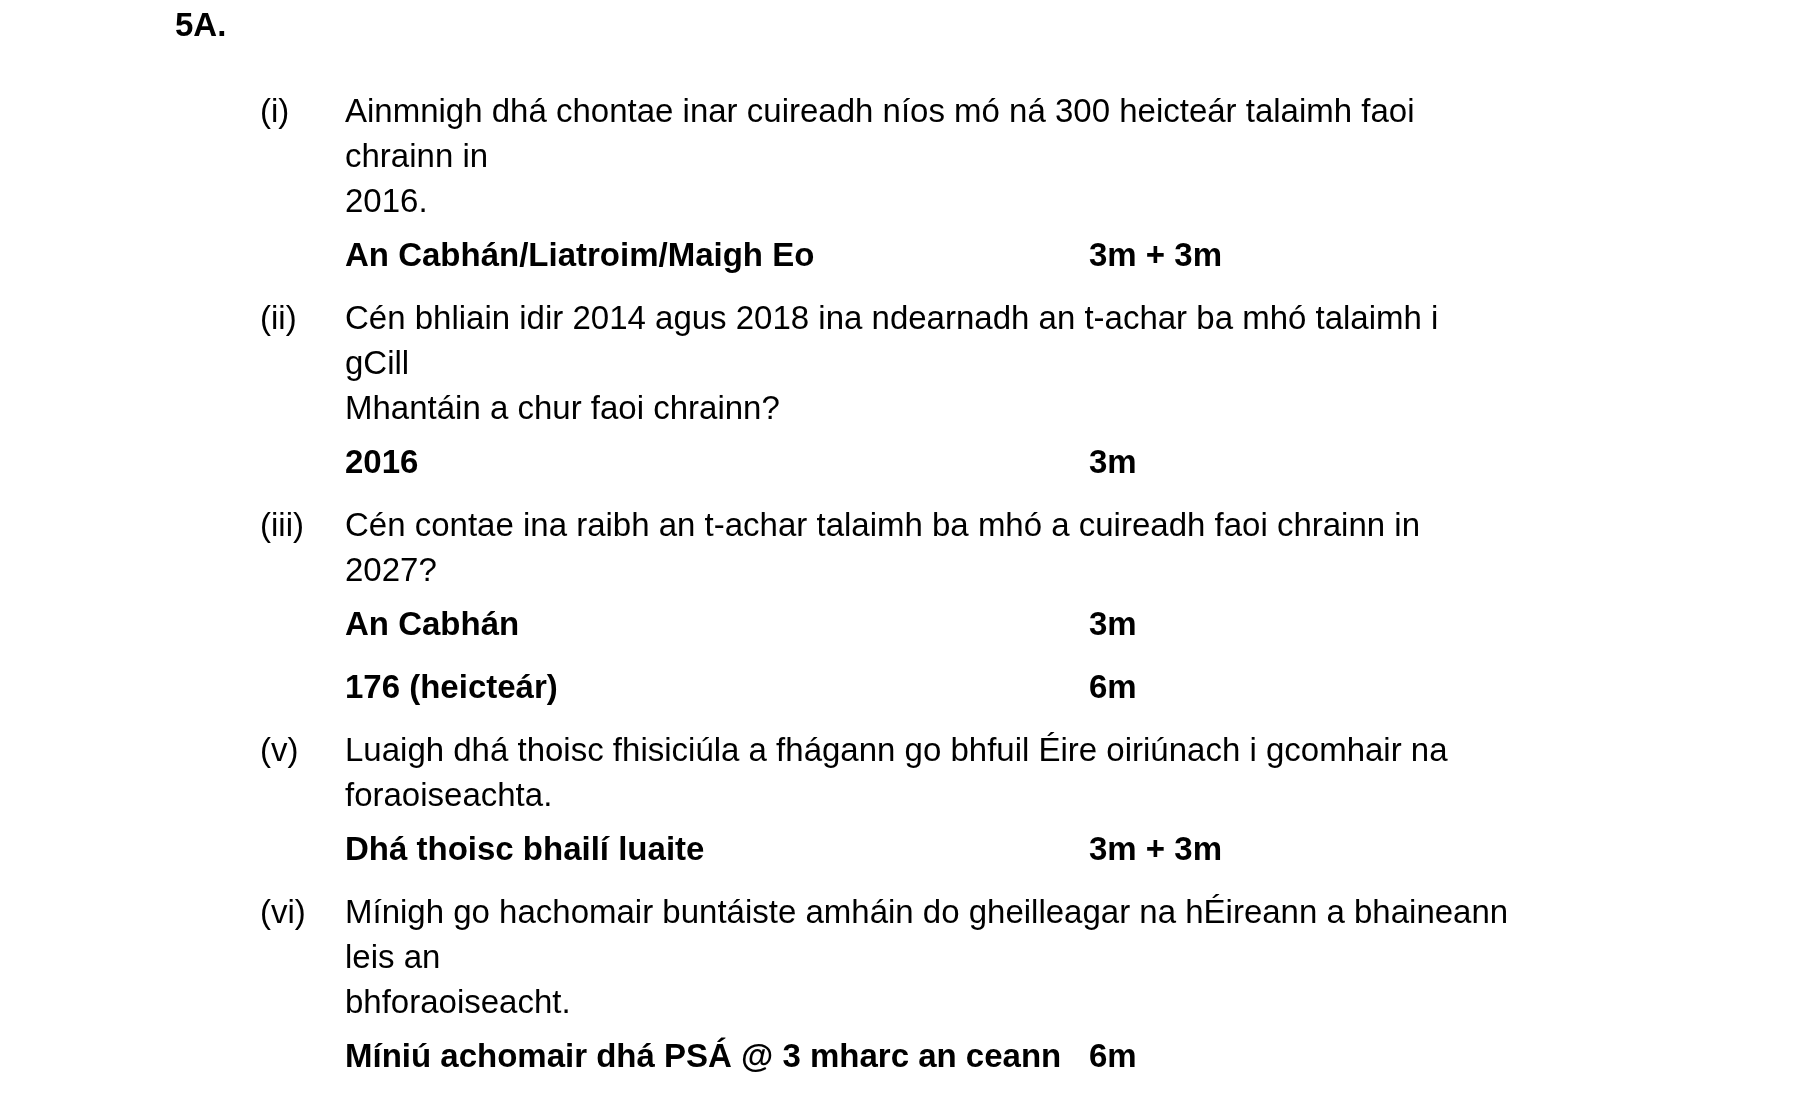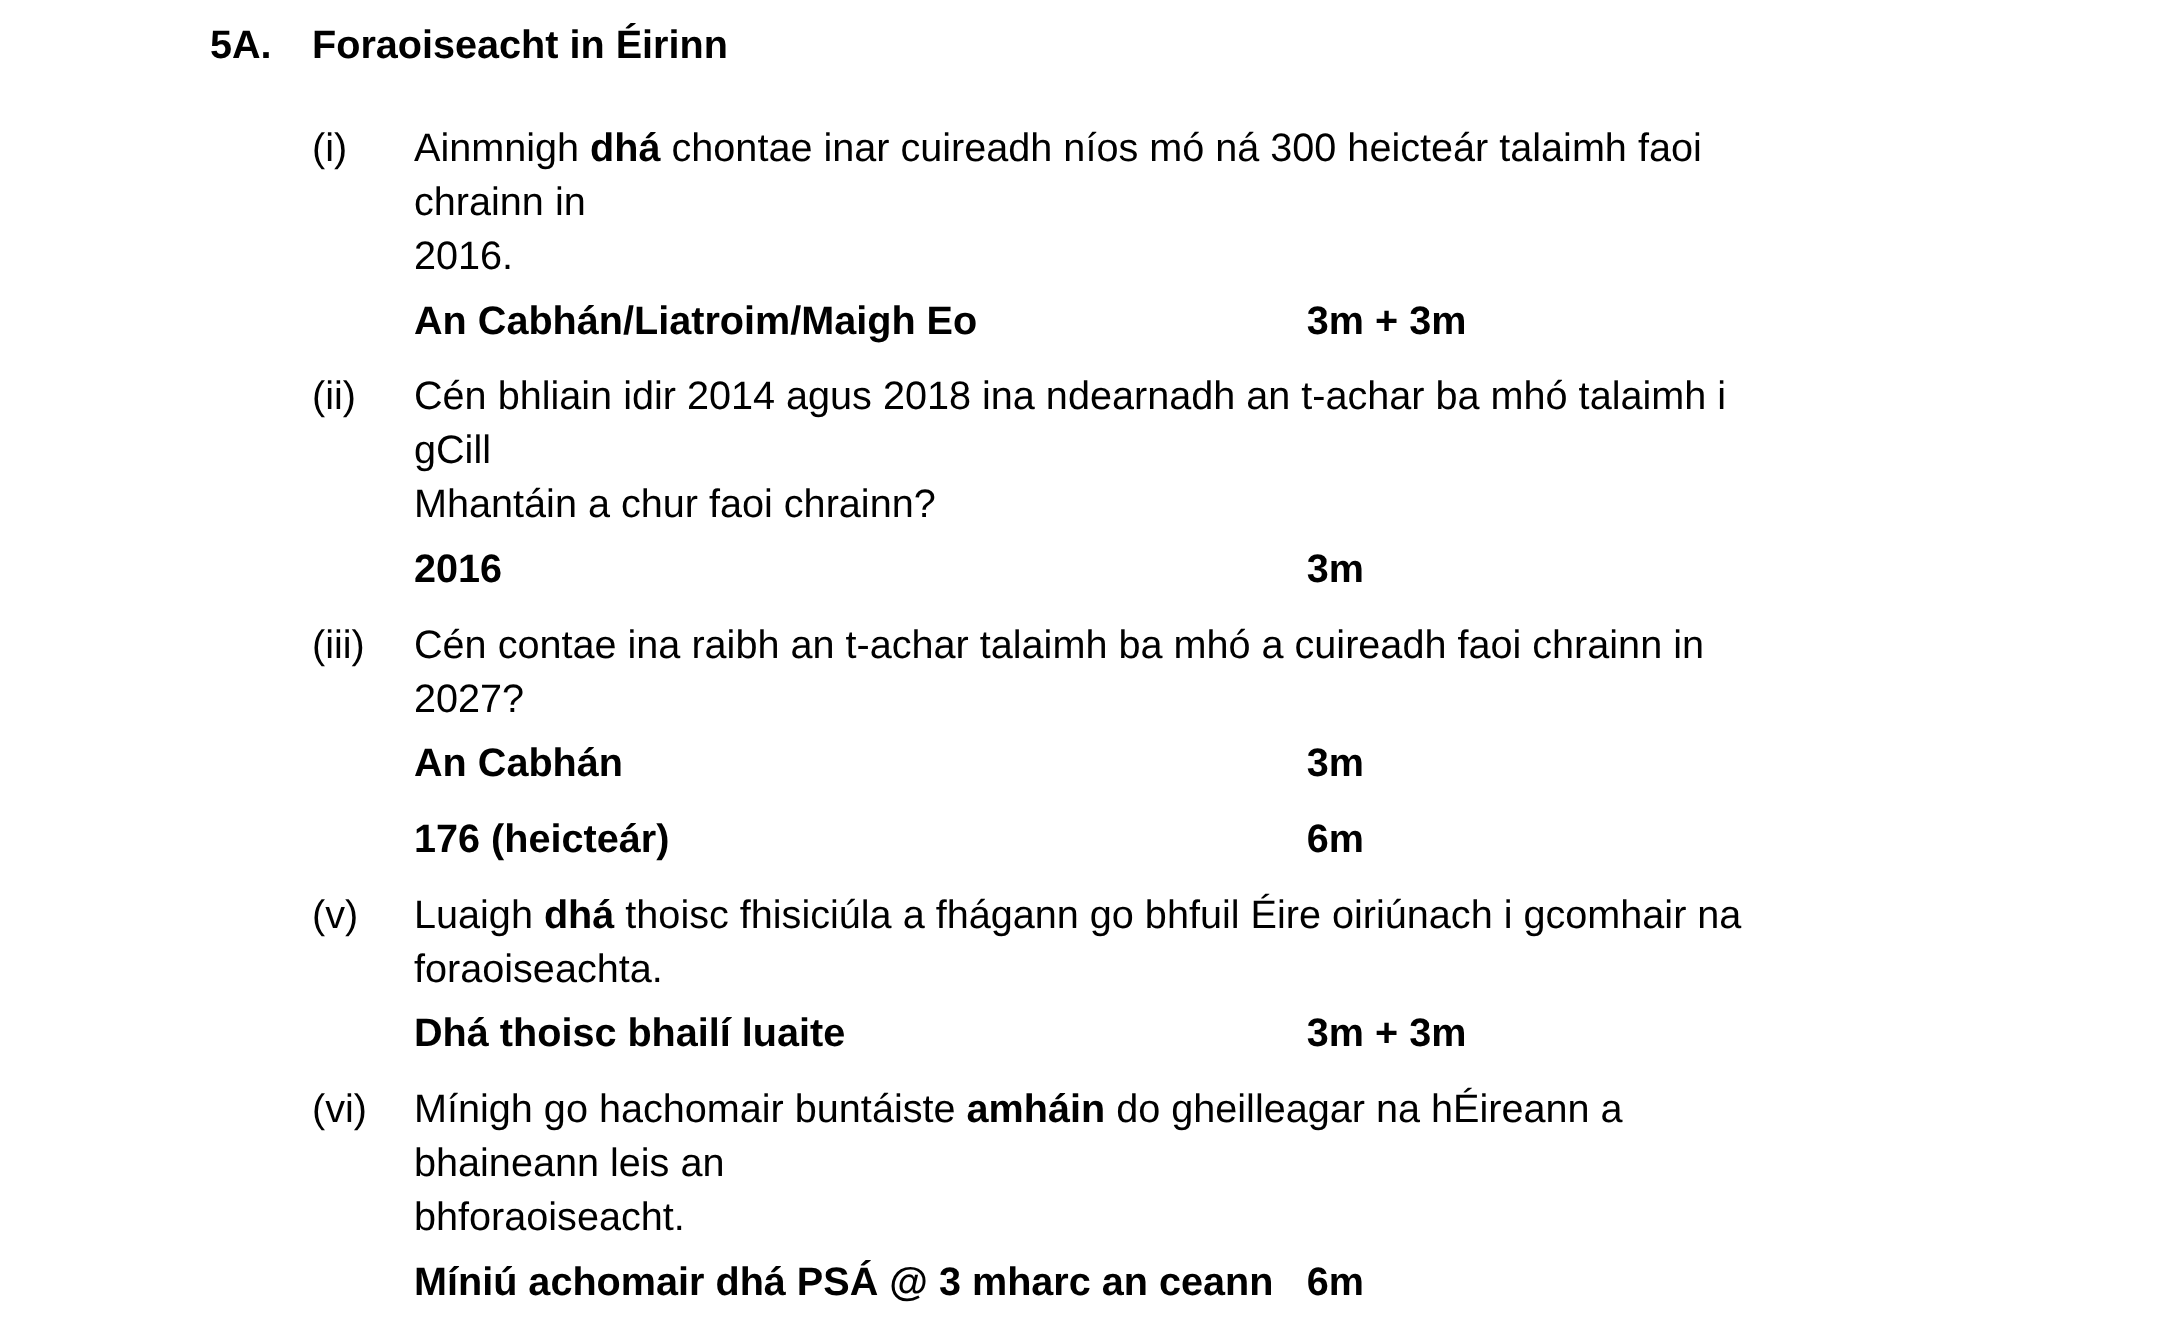--- a/index.html
+++ b/index.html
@@ -6,25 +6,25 @@
   html, body {
     width: 1818px; height: 1103px;
     background: #ffffff;
     color: #000000;
     font-family: "Liberation Sans", sans-serif;
     overflow: hidden;
   }
   .doc {
     position: relative;
     width: 1510px; height: 1103px;
-    padding-top: 14px;
+    padding-top: 2px;
     font-size: 33px;
     line-height: 45px;
   }
-  .bold { font-weight: bold; }
+  .bold { font-weight: normal; }
   .heading-row {
     display: flex;
     margin-left: 175px;
     font-weight: bold;
   }
   .sec-num { width: 85px; flex-shrink: 0; }
   .questions { margin-top: 41px; margin-left: 260px; }
   .question-block { margin-bottom: 18px; }
   .q-row { display: flex; }
   .numeral { width: 85px; flex-shrink: 0; }
@@ -47,21 +47,20 @@
     font-weight: bold;
   }
 </style>
 </head>
 <body>
 
 <div class="doc">
 
   <div class="heading-row">
     <span class="sec-num">5A.</span>
-    <span>Foraoiseacht in Éirinn</span>
   </div>
 
   <div class="questions">
   <div class="question-block">
     <div class="q-row">
       <span class="numeral">(i)</span>
       <div class="q-text"><span>Ainmnigh </span><span class="bold">dhá</span><span> chontae inar cuireadh níos mó ná 300 heicteár talaimh faoi chrainn in</span><br><span>2016.</span></div>
     </div>
     <div class="answer-row">
       <span>An Cabhán/Liatroim/Maigh Eo</span>

